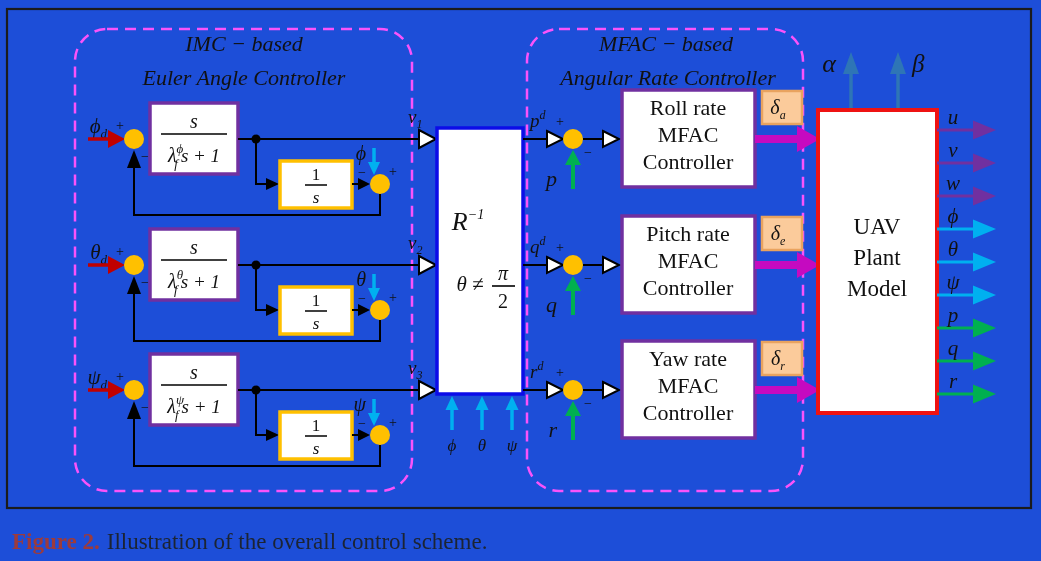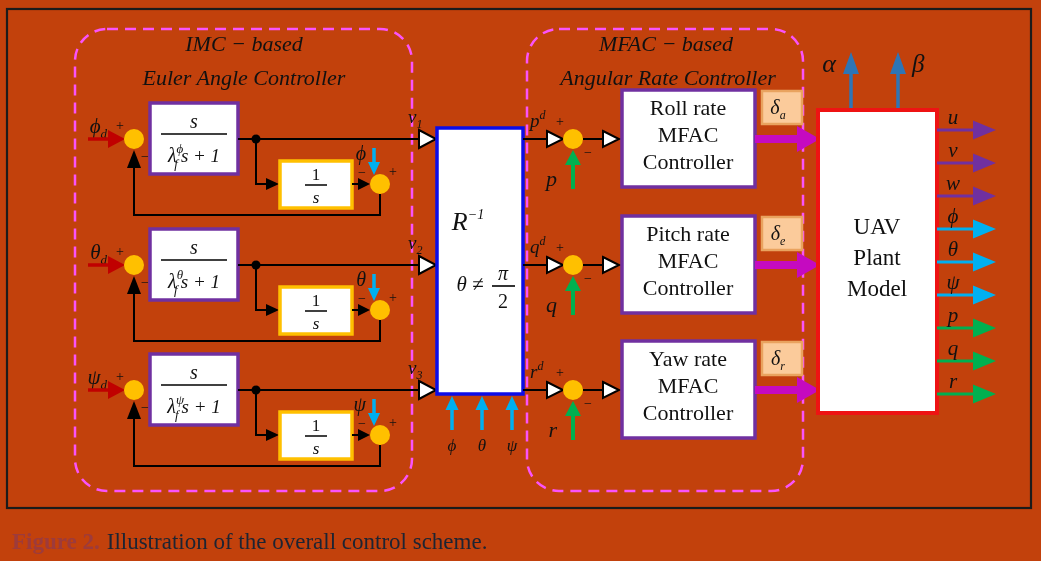--- a/index.html
+++ b/index.html
@@ -1,16 +1,16 @@
 <!DOCTYPE html>
 <html><head>
 <meta charset="utf-8">
 <style>
   html,body{margin:0;padding:0;background:#fff;}
-  .stage{position:relative;width:1041px;height:561px;background:#c2410c;overflow:hidden;}
+  .stage{position:relative;width:1041px;height:561px;background:#1d4ed8;overflow:hidden;}
   svg text{font-family:"Liberation Serif","DejaVu Serif",serif;fill:#111;}
   .it{font-style:italic;}
   .blk{fill:#ffffff;}
   .thin{stroke:#000;stroke-width:2;fill:none;}
 </style>
 </head>
 <body>
 
 <div class="stage">
 <svg width="1041" height="561" viewBox="0 0 1041 561">

